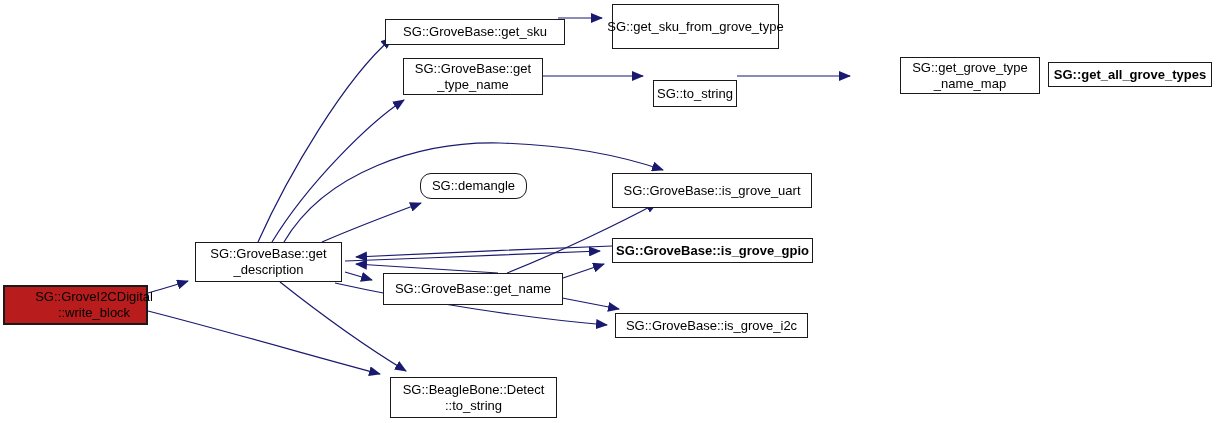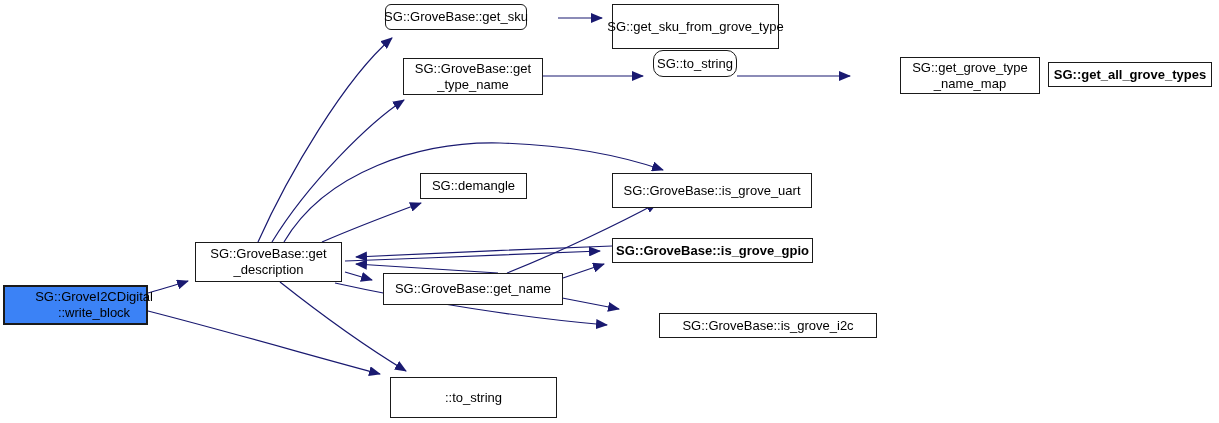--- a/index.html
+++ b/index.html
@@ -36,21 +36,21 @@
     align-items: center;
     justify-content: center;
     text-align: center;
     color: #000000;
     font-size: 13px;
     line-height: 16px;
     white-space: nowrap;
     cursor: pointer;
   }
   .node.highlight {
-    background: #3b82f6;
+    background: #b91c1c;
     border-width: 2px;
     padding-left: 37px;
   }
   .node .line {
     pointer-events: none;
   }
 </style>
 </head>
 <body>
 
@@ -85,52 +85,53 @@
   </svg>
   <div id="node-layer">
       <div class="node highlight" style="left: 3px; top: 285px; width: 145px; height: 40px;">
         <div class="line">SG::GroveI2CDigital</div>
         <div class="line">::write_block</div>
       </div>
       <div class="node" style="left: 195px; top: 242px; width: 147px; height: 40px;">
         <div class="line">SG::GroveBase::get</div>
         <div class="line">_description</div>
       </div>
-      <div class="node" style="left: 385px; top: 4px; width: 142px; height: 26px; border-radius: 6px;">
+      <div class="node" style="left: 385px; top: 19px; width: 180px; height: 26px;">
         <div class="line">SG::GroveBase::get_sku</div>
       </div>
       <div class="node" style="left: 612px; top: 4px; width: 167px; height: 45px;">
         <div class="line">SG::get_sku_from_grove_type</div>
       </div>
       <div class="node" style="left: 403px; top: 58px; width: 140px; height: 37px;">
         <div class="line">SG::GroveBase::get</div>
         <div class="line">_type_name</div>
       </div>
-      <div class="node" style="left: 653px; top: 50px; width: 84px; height: 27px; border-radius: 10px;">
+      <div class="node" style="left: 653px; top: 80px; width: 84px; height: 27px;">
         <div class="line">SG::to_string</div>
       </div>
       <div class="node" style="left: 860px; top: 57px; width: 140px; height: 37px; margin-left: 40px;">
         <div class="line">SG::get_grove_type</div>
         <div class="line">_name_map</div>
       </div>
       <div class="node" style="left: 1048px; top: 62px; width: 164px; height: 25px; font-weight: bold;">
         <div class="line">SG::get_all_grove_types</div>
       </div>
-      <div class="node" style="left: 420px; top: 173px; width: 107px; height: 26px;">
+      <div class="node" style="left: 420px; top: 173px; width: 107px; height: 26px; border-radius: 11px;">
         <div class="line">SG::demangle</div>
       </div>
       <div class="node" style="left: 612px; top: 173px; width: 200px; height: 35px;">
         <div class="line">SG::GroveBase::is_grove_uart</div>
       </div>
       <div class="node" style="left: 612px; top: 238px; width: 201px; height: 25px; font-weight: bold;">
         <div class="line">SG::GroveBase::is_grove_gpio</div>
       </div>
       <div class="node" style="left: 383px; top: 273px; width: 180px; height: 32px;">
         <div class="line">SG::GroveBase::get_name</div>
       </div>
-      <div class="node" style="left: 615px; top: 313px; width: 218px; height: 25px; margin-left: 44px;">
+      <div class="node" style="left: 615px; top: 313px; width: 193px; height: 25px;">
         <div class="line">SG::GroveBase::is_grove_i2c</div>
       </div>
       <div class="node" style="left: 390px; top: 377px; width: 167px; height: 41px;">
+        <div class="line">SG::BeagleBone::Detect</div>
         <div class="line">::to_string</div>
       </div>
     </div>
 </div>
 
 </body></html>

